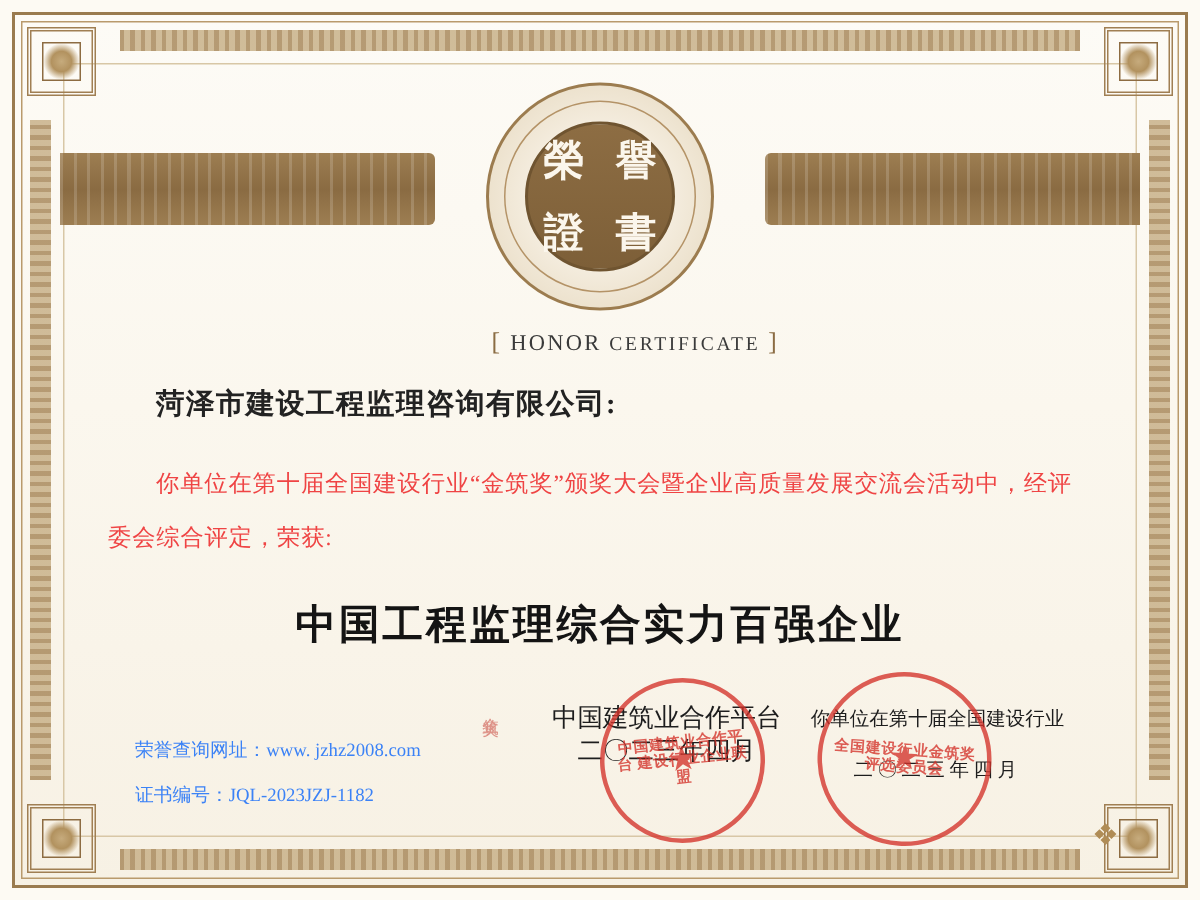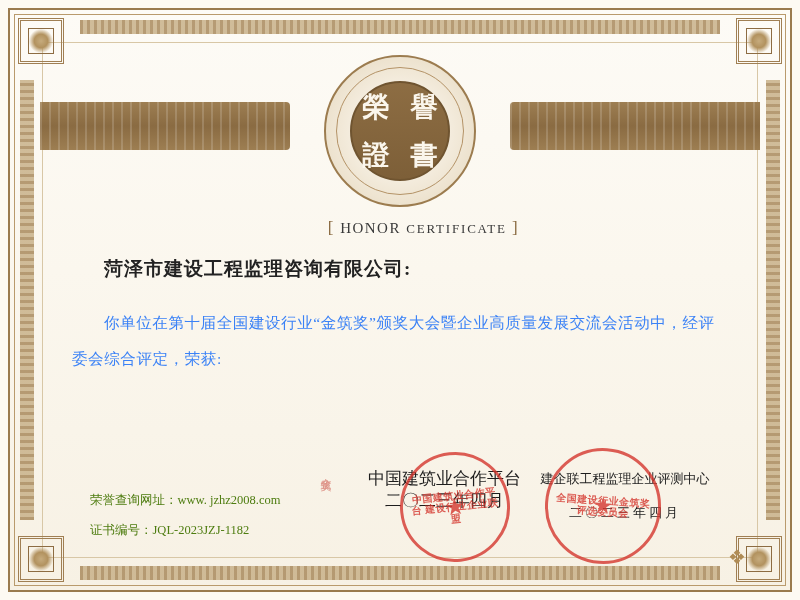--- a/index.html
+++ b/index.html
@@ -193,21 +193,21 @@
     font-family: "Liberation Serif", serif;
     margin-left: 32px;
   }
   .body-text {
     position: absolute;
     left: 72px;
     right: 84px;
     top: 305px;
     font-size: 15.5px;
     line-height: 36px;
-    color: #3b82f6;
+    color: #ef4444;
     text-indent: 32px;
     letter-spacing: .6px;
   }
   .award-title {
     position: absolute;
     left: 0; right: 0;
     top: 398px;
     text-align: center;
     font-size: 27px;
     font-weight: bold;
@@ -215,21 +215,21 @@
     color: #141414;
     font-family: "Liberation Serif", serif;
   }
 
   
   .footer-left {
     position: absolute;
     left: 90px;
     top: 485px;
     font-size: 12.5px;
-    color: #4d7c0f;
+    color: #3b82f6;
     line-height: 30px;
   }
   .footer-mid {
     position: absolute;
     left: 368px;
     top: 468px;
     text-align: center;
     font-size: 17px;
     color: #1d1d1d;
     line-height: 22px;
@@ -342,33 +342,34 @@
     <span class="brk">[</span>
     <span>HONOR</span>
     <span class="small">CERTIFICATE</span>
     <span class="brk">]</span>
   </div>
 
   <div class="recipient">菏泽市建设工程监理咨询有限公司:</div>
 
   <div class="body-text">你单位在第十届全国建设行业“金筑奖”颁奖大会暨企业高质量发展交流会活动中，经评委会综合评定，荣获:</div>
 
+  <div class="award-title">中国工程监理综合实力百强企业</div>
 
   <div class="footer-left">
     <div>荣誉查询网址：www. jzhz2008.com</div>
     <div>证书编号：JQL-2023JZJ-1182</div>
   </div>
 
   <div class="footer-mid">
     <div>中国建筑业合作平台</div>
     <div>二〇二三年四月</div>
   </div>
 
   <div class="footer-right">
-    <div>建企联工程监理企业评测中心</div>
+    <div>你单位在第十届全国建设行业</div>
     <div class="date">二〇二三年四月</div>
   </div>
 
   <div class="red-text-vert">金筑奖</div>
 
   <div class="seal seal-1">
     <div class="inner">中国建筑业合作平台 建设行业企业联盟</div>
     <div class="star">★</div>
   </div>
   <div class="seal seal-2">

